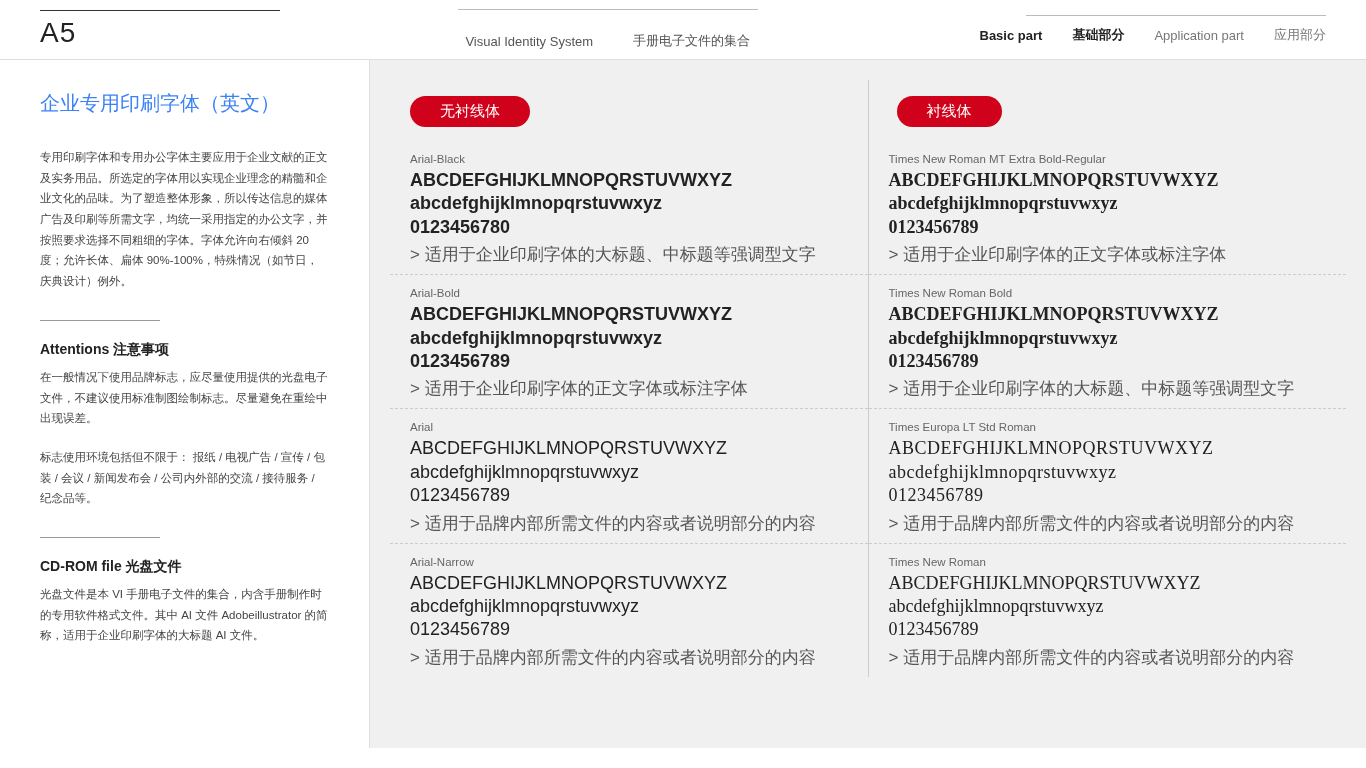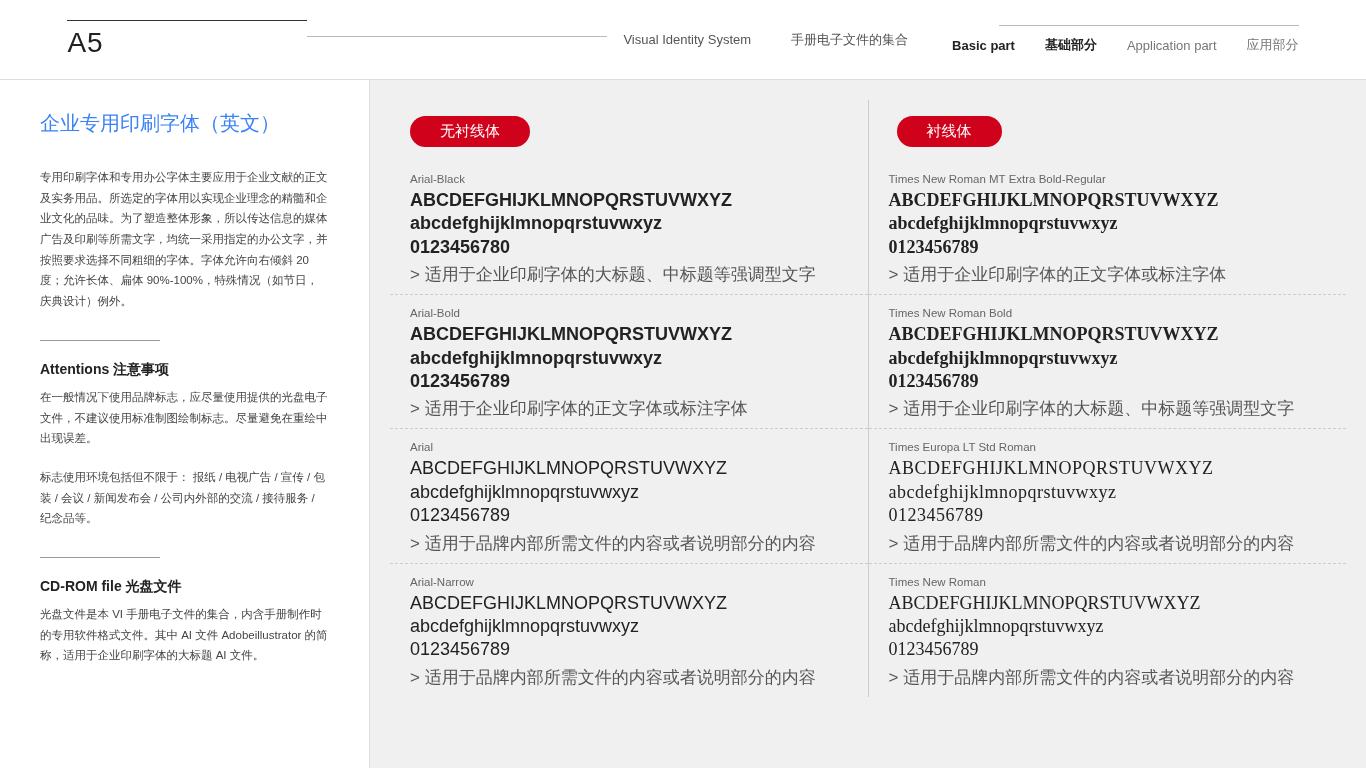--- a/index.html
+++ b/index.html
@@ -2,23 +2,23 @@
 <html><head>
   <meta charset="utf-8">
   <style>
     * { box-sizing: border-box; margin: 0; padding: 0; }
     body { font-family: 'Arial', sans-serif; background: #fff; width: 1366px; min-height: 768px; overflow-x: hidden; }
 
     
     .header {
       display: flex;
       align-items: center;
-      justify-content: center;
+      justify-content: space-between;
       padding: 0 40px;
-      height: 80px;
+      height: 60px;
       border-bottom: 1px solid #ddd;
       background: #fff;
     }
     .header-left {
       display: flex;
       flex-direction: column;
       justify-content: center;
     }
     .header-top-line {
       width: 240px;
@@ -27,20 +27,21 @@
       margin-bottom: 6px;
     }
     .page-id {
       font-size: 28px;
       font-weight: 400;
       color: #222;
       letter-spacing: 1px;
     }
     .header-center {
       display: flex;
+      flex-direction: column;
       align-items: center;
       gap: 16px;
     }
     .header-center-line {
       width: 300px;
       height: 1px;
       background: #bbb;
       margin-bottom: 6px;
     }
     .header-center-titles {

